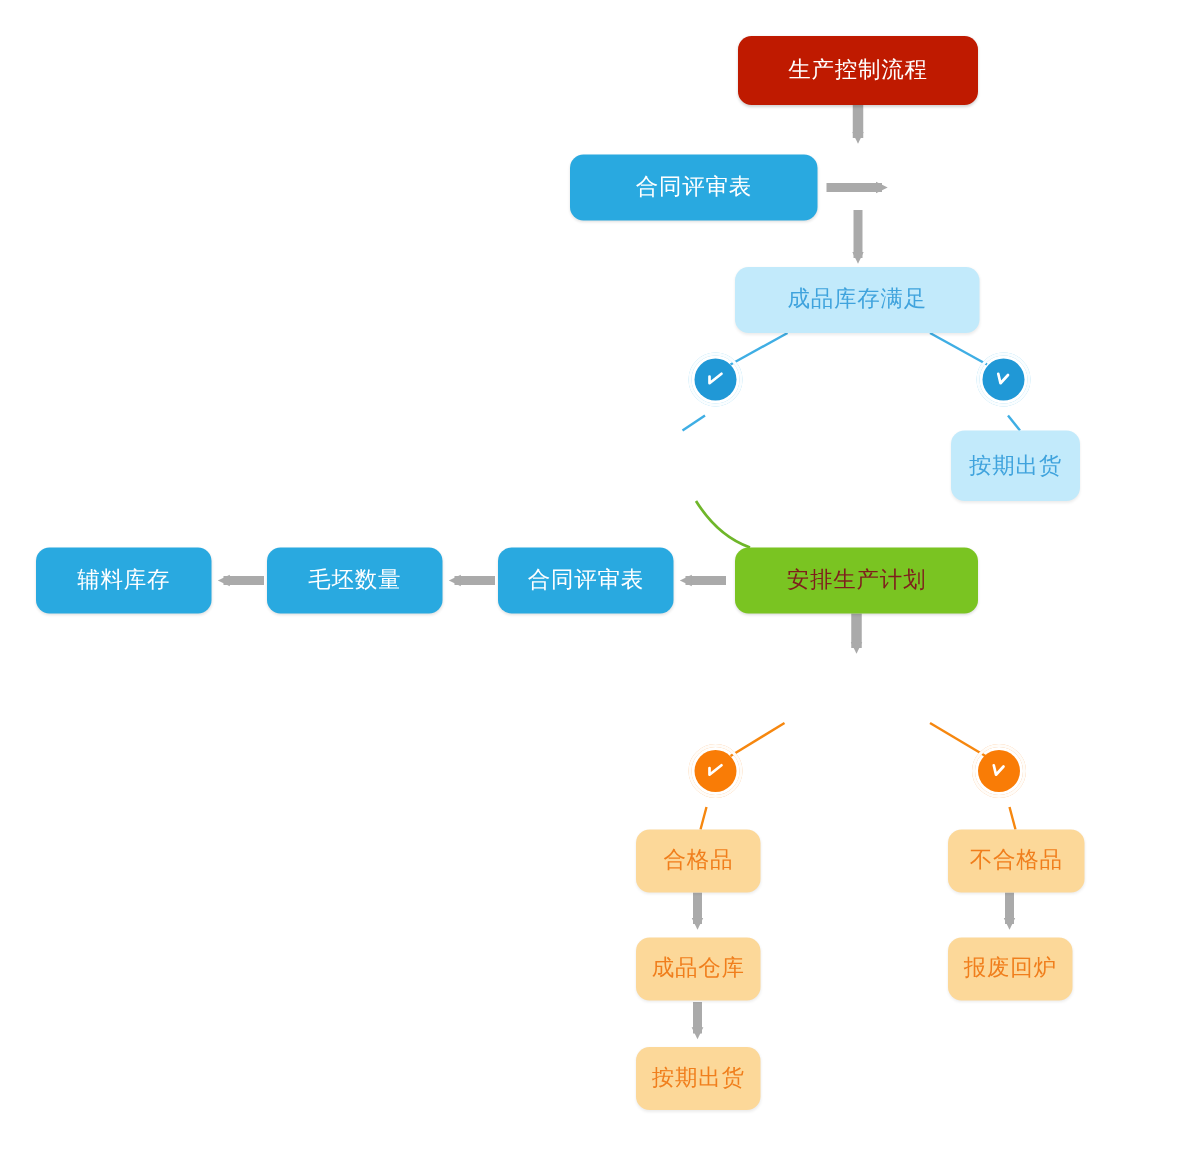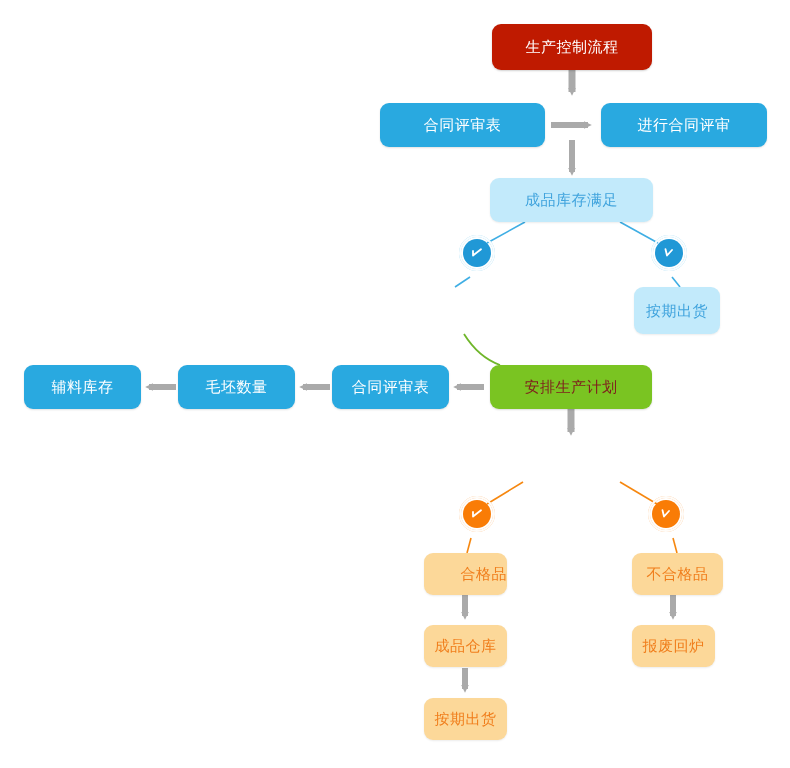--- a/index.html
+++ b/index.html
@@ -187,23 +187,20 @@
   </svg>
 
   <div class="node n-red" style="left:492px; top:24px; width:160px; height:46px;">
     <span>生产控制流程</span>
   </div>
 
   <div class="node n-blue" style="left:380px; top:103px; width:165px; height:44px;">
     <span>合同评审表</span>
   </div>
 
-  <div class="node n-blue" style="left:601px; top:103px; width:166px; height:44px;">
-    <span>进行合同评审</span>
-  </div>
 
   <div class="node n-lightblue" style="left:490px; top:178px; width:163px; height:44px;">
     <span>成品库存满足</span>
   </div>
 
 
   <div class="node n-lightblue" style="left:634px; top:287px; width:86px; height:47px;">
     <span>按期出货</span>
   </div>
 
@@ -217,21 +214,21 @@
 
   <div class="node n-blue" style="left:178px; top:365px; width:117px; height:44px;">
     <span>毛坯数量</span>
   </div>
 
   <div class="node n-blue" style="left:24px; top:365px; width:117px; height:44px;">
     <span>辅料库存</span>
   </div>
 
 
-  <div class="node n-lightorange" style="left:424px; top:553px; width:83px; height:42px;justify-content:flex-end;">
+  <div class="node n-lightorange" style="left:424px; top:553px; width:83px; height:42px;">
     <span>合格品</span>
   </div>
 
   <div class="node n-lightorange" style="left:632px; top:553px; width:91px; height:42px;">
     <span>不合格品</span>
   </div>
 
   <div class="node n-lightorange" style="left:424px; top:625px; width:83px; height:42px;">
     <span>成品仓库</span>
   </div>

